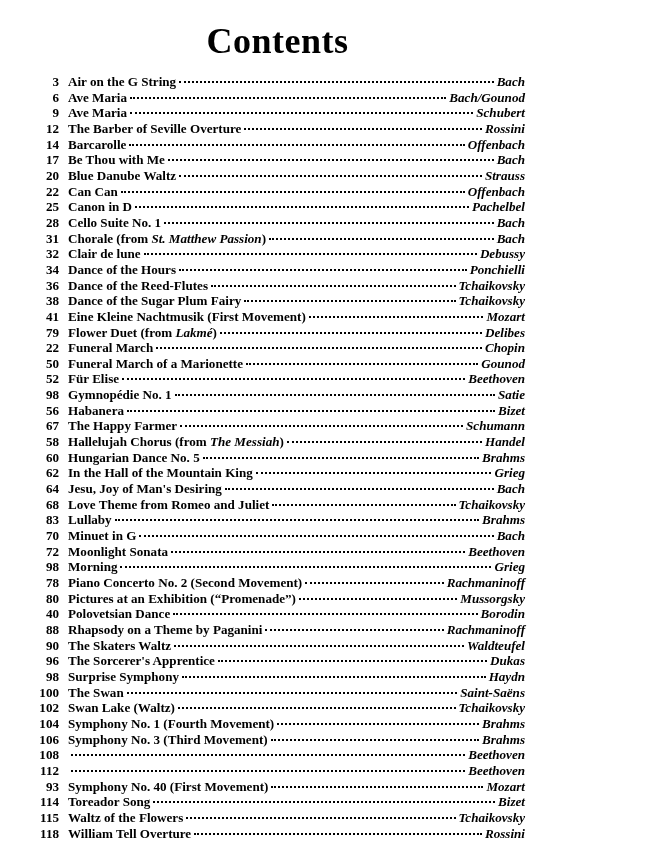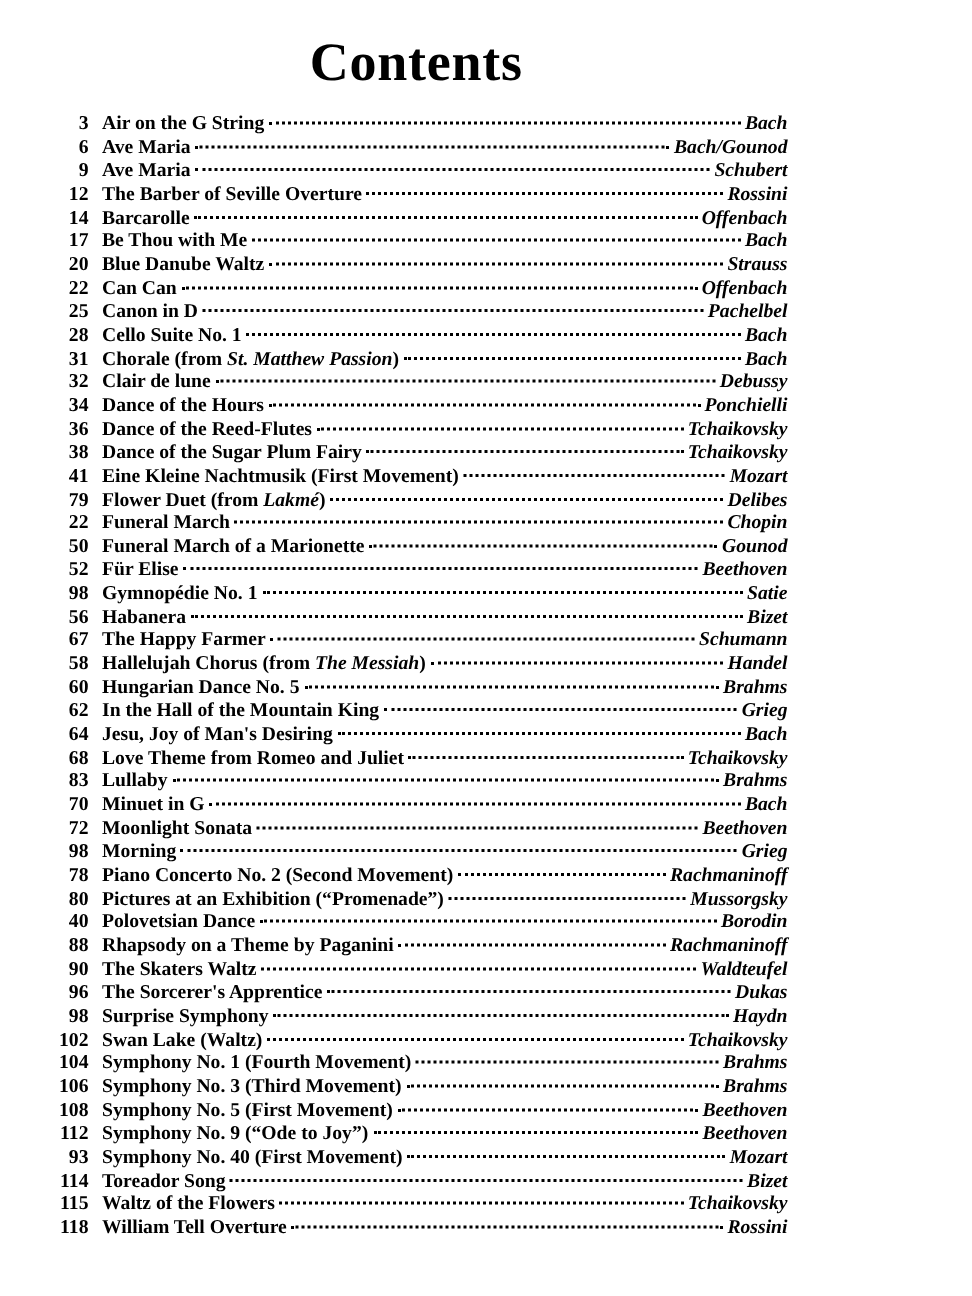--- a/index.html
+++ b/index.html
@@ -293,46 +293,50 @@
         <span class="leader"></span>
         <span class="composer">Dukas</span>
       </div>
       <div class="row">
         <span class="num">98</span>
         <span class="title">Surprise Symphony</span>
         <span class="leader"></span>
         <span class="composer">Haydn</span>
       </div>
       <div class="row">
+        <span class="num">100</span>
+        <span class="title">The Swan</span>
+        <span class="leader"></span>
+        <span class="composer">Saint-Saëns</span>
+      </div>
+      <div class="row">
         <span class="num">102</span>
         <span class="title">Swan Lake (Waltz)</span>
         <span class="leader"></span>
         <span class="composer">Tchaikovsky</span>
       </div>
       <div class="row">
         <span class="num">104</span>
         <span class="title">Symphony No. 1 (Fourth Movement)</span>
         <span class="leader"></span>
         <span class="composer">Brahms</span>
       </div>
       <div class="row">
         <span class="num">106</span>
         <span class="title">Symphony No. 3 (Third Movement)</span>
         <span class="leader"></span>
         <span class="composer">Brahms</span>
       </div>
       <div class="row">
         <span class="num">108</span>
-        <span class="title">Symphony No. 5 (First Movement)</span>
         <span class="leader"></span>
         <span class="composer">Beethoven</span>
       </div>
       <div class="row">
         <span class="num">112</span>
-        <span class="title">Symphony No. 9 (“Ode to Joy”)</span>
         <span class="leader"></span>
         <span class="composer">Beethoven</span>
       </div>
       <div class="row">
         <span class="num">93</span>
         <span class="title">Symphony No. 40 (First Movement)</span>
         <span class="leader"></span>
         <span class="composer">Mozart</span>
       </div>
       <div class="row">

